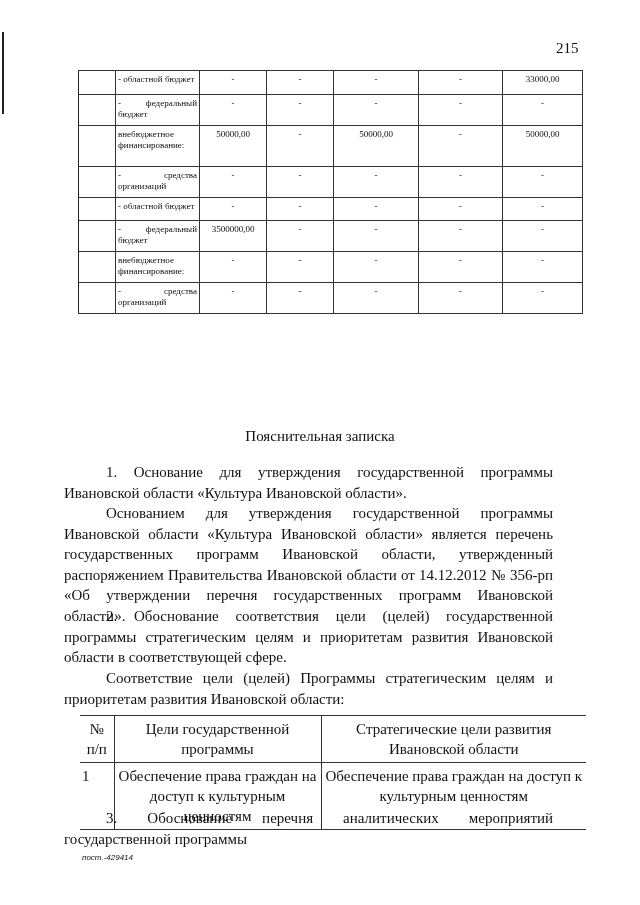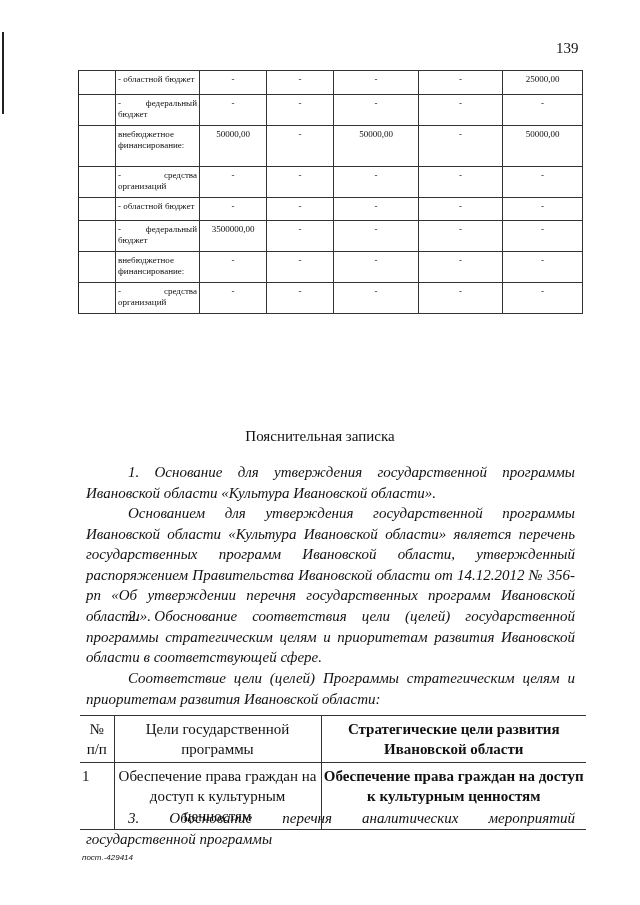--- a/index.html
+++ b/index.html
@@ -7,55 +7,55 @@
          font-family: "Liberation Serif", "DejaVu Serif", serif; color: #111; }
   .scan-edge { position: absolute; left: 2px; top: 32px; width: 1.5px; height: 82px; background: #222; }
   .page-number { position: absolute; left: 556px; top: 40px; font-size: 15px; }
   table.fin { position: absolute; left: 78px; top: 70px; border-collapse: collapse;
               font-size: 9px; line-height: 11px; table-layout: fixed; }
   table.fin td { border: 1px solid #333; vertical-align: top; padding: 3px 2px; }
   table.fin td.num { text-align: center; }
   table.fin td.label { text-align: justify; text-align-last: left; margin-top: 36px; }
   table.fin td.first { border-left: 1.5px solid #222; }
   .title { position: absolute; left: 0; width: 640px; top: 428px; text-align: center; font-size: 15px; }
-  .para { position: absolute; left: 86px; width: 489px; font-size: 15px; line-height: 20.5px;
-          text-align: justify; font-style: italic; }
+  .para { position: absolute; left: 64px; width: 489px; font-size: 15px; line-height: 20.5px;
+          text-align: justify; }
   .para .ind { display: inline-block; width: 42px; }
   table.goals { position: absolute; left: 80px; top: 715px; width: 506px; border-collapse: collapse;
                 font-size: 15px; line-height: 20px; table-layout: fixed; }
   table.goals td { border: 1px solid #333; vertical-align: top; padding: 3px 2px; text-align: center; }
   table.goals tr td:first-child { border-left: none; text-align: left; margin-top: 13px; }
-  table.goals tr td:last-child { border-right: none; font-weight: bold; }
+  table.goals tr td:last-child { border-right: none; }
   .footer-code { position: absolute; left: 82px; top: 853px; font-size: 8px; font-family: "Liberation Sans", sans-serif; font-style: italic; }
 </style>
 </head>
 <body>
 
 <div class="scan-edge"></div>
-<div class="page-number">139</div>
+<div class="page-number">215</div>
 
 <table class="fin">
   <colgroup>
     <col style="width:37px">
       <col style="width:84px">
       <col style="width:67px">
       <col style="width:67px">
     <col style="width:85px">
       <col style="width:84px">
       <col style="width:80px">
   </colgroup>
   <tbody id="fin-body">
       <tr style="height: 24px;">
         <td class="first"></td>
         <td class="label">- областной бюджет</td>
         <td class="num">-</td>
         <td class="num">-</td>
         <td class="num">-</td>
         <td class="num">-</td>
-        <td class="num">25000,00</td>
+        <td class="num">33000,00</td>
       </tr>
       <tr style="height: 31px;">
         <td class="first"></td>
         <td class="label">- федеральный бюджет</td>
         <td class="num">-</td>
         <td class="num">-</td>
         <td class="num">-</td>
         <td class="num">-</td>
         <td class="num">-</td>
       </tr>

